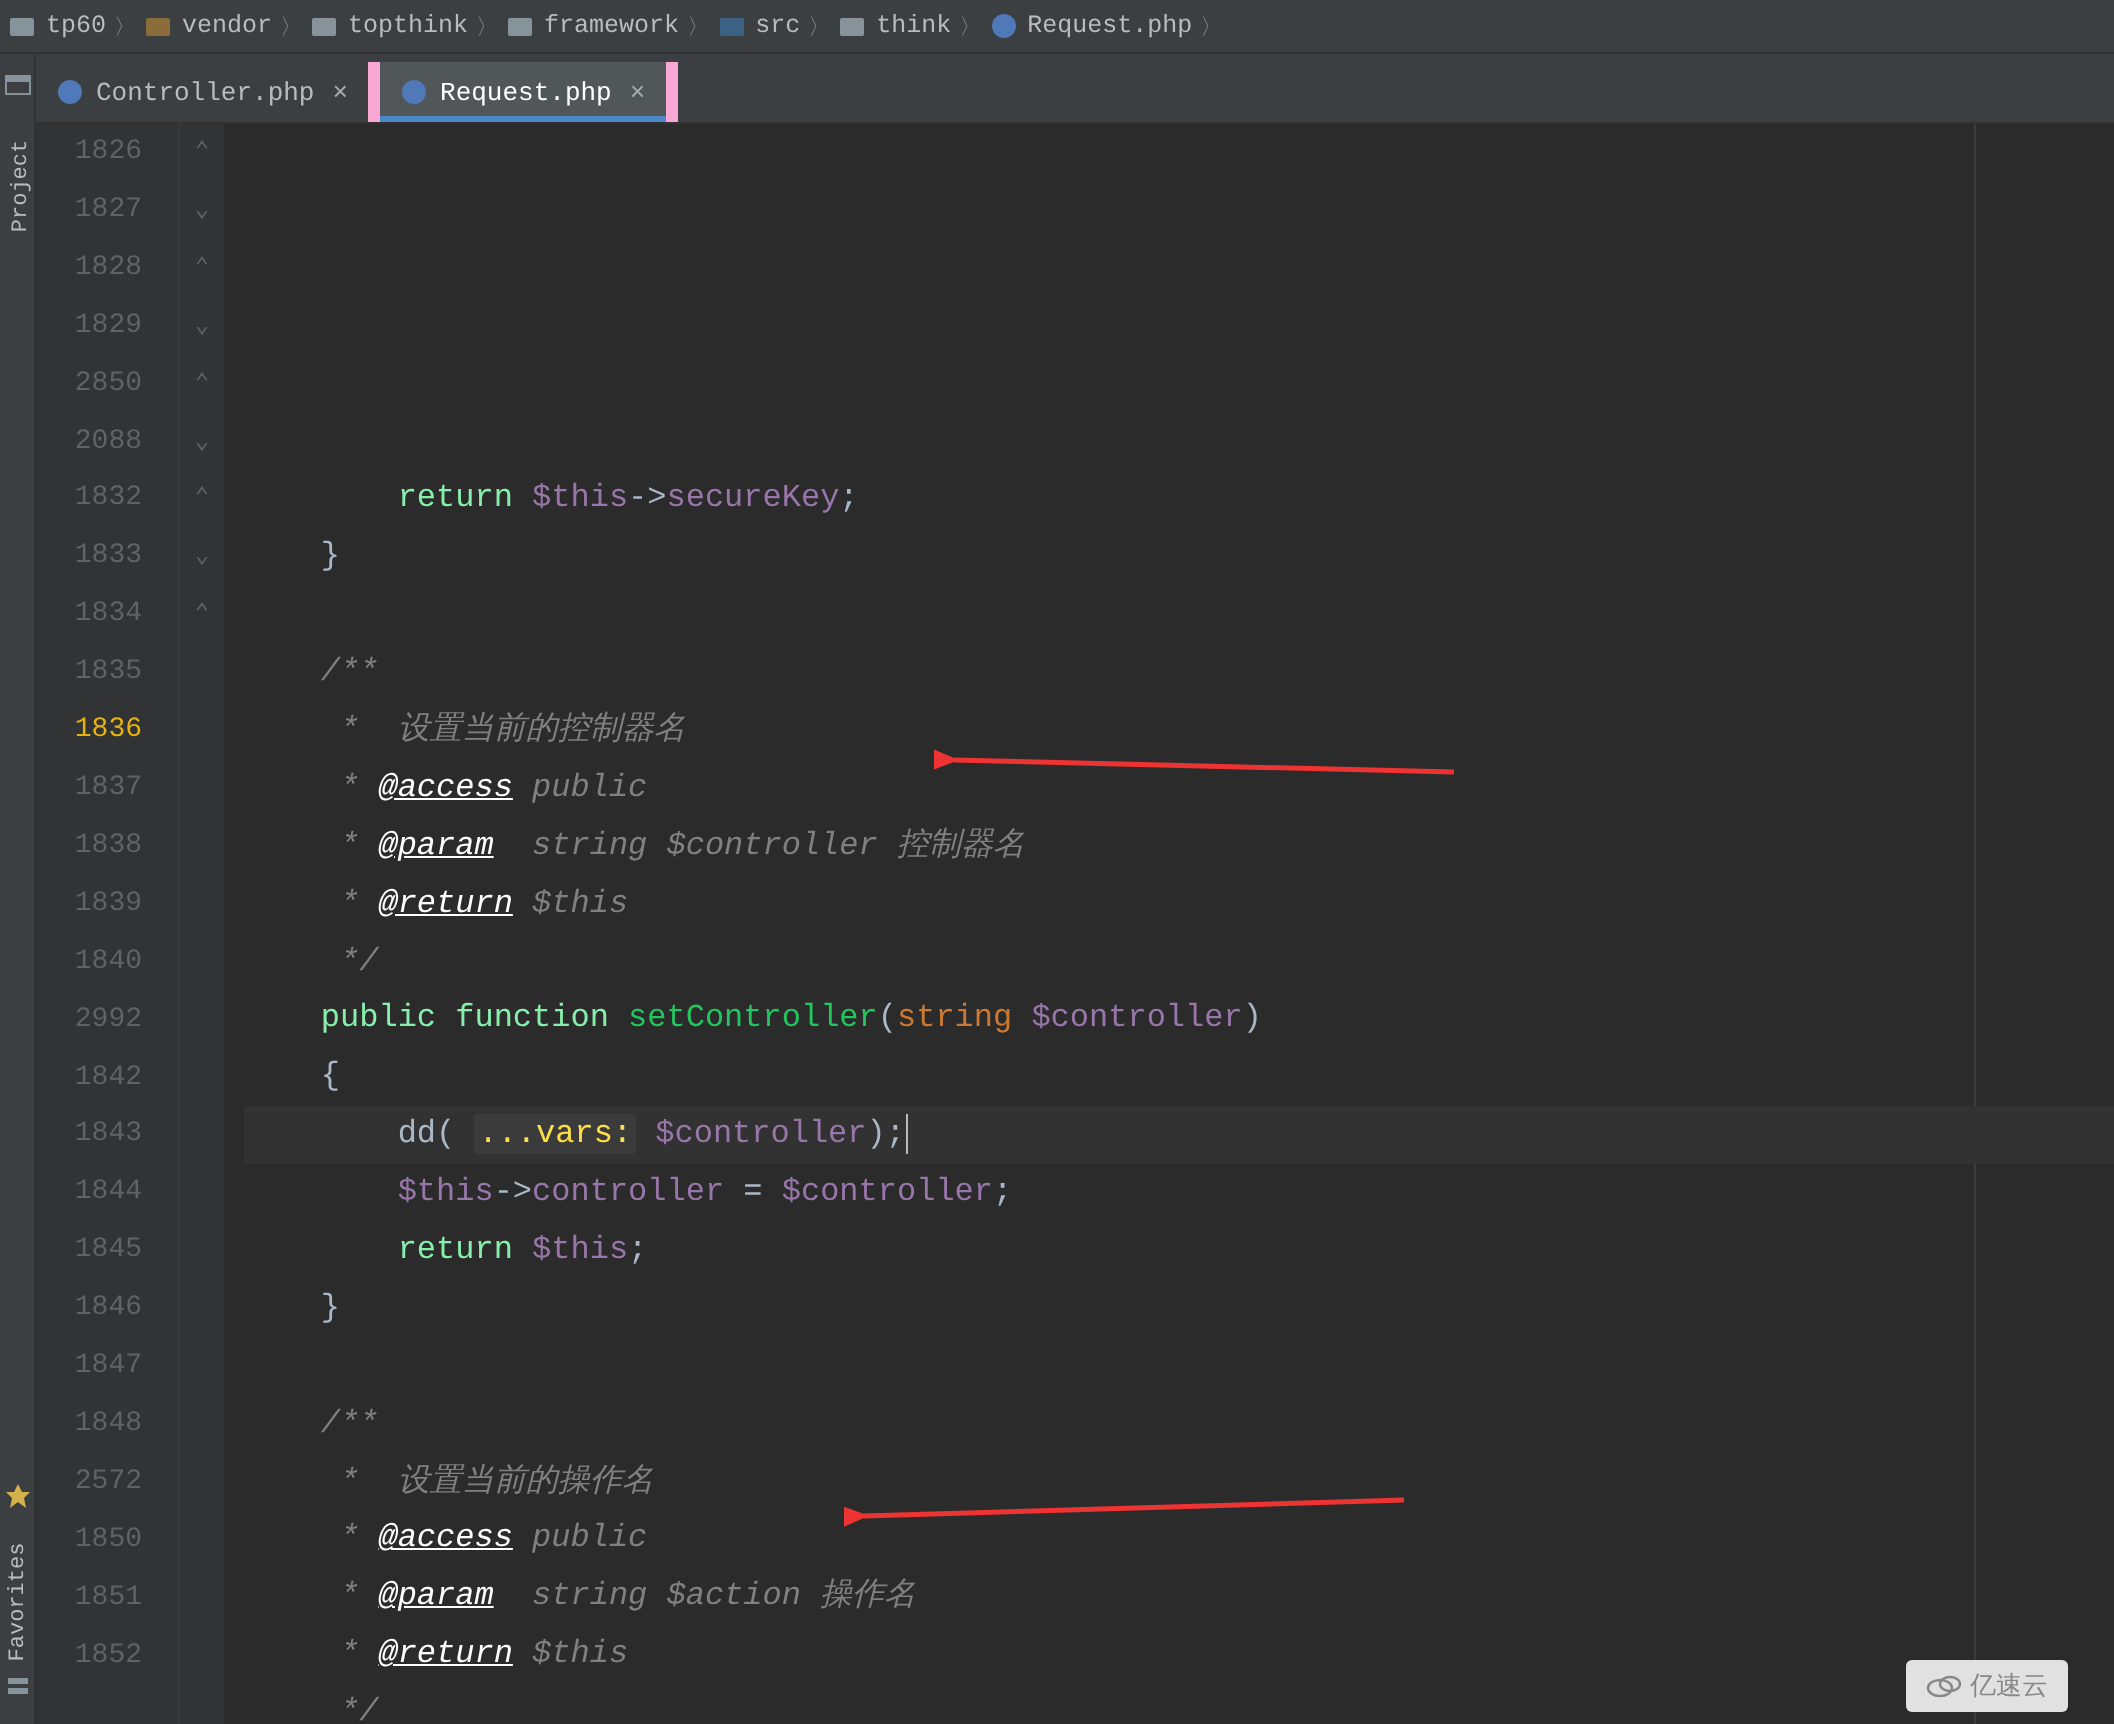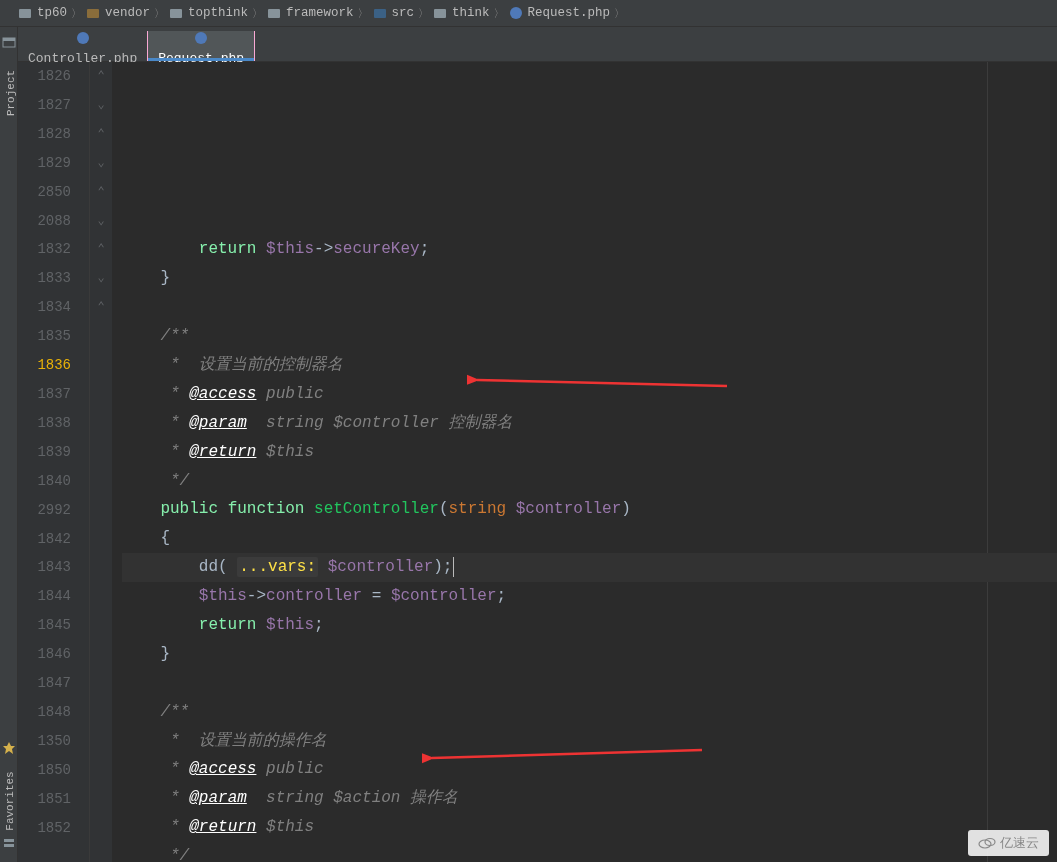--- a/index.html
+++ b/index.html
@@ -12,21 +12,21 @@
   width: 1057px;
   height: 862px;
 }
 
 .breadcrumb-bar {
   height: 27px;
   background: #3c3f41;
   border-bottom: 1px solid #323232;
   display: flex;
   align-items: center;
-  padding-left: 18px;
+  padding-left: 4px;
   font-size: 12.5px;
   color: #bbbbbb;
 }
 .bc-item { display: flex; align-items: center; gap: 5px; }
 .bc-sep { color: #888; margin: 0 4px; font-size: 11px; }
 .bc-icon { display: inline-flex; width: 14px; height: 14px; align-items: center; justify-content: center; }
 
 .tabs-bar {
   height: 35px;
   background: #3c3f41;
@@ -37,23 +37,22 @@
 }
 .tab {
   display: flex;
   align-items: center;
   gap: 6px;
   height: 30px;
   padding: 0 10px;
   background: #3c3f41;
   color: #bbbbbb;
   font-size: 13px;
-  border-right: 1px solid #f9a8d4;
+  border-right: 6px solid #f9a8d4;
   position: relative;
-  flex-direction: column;
 }
 .tab.active { background: #515658; color: #ffffff; }
 .tab.active::after {
   content: '';
   position: absolute;
   left: 0; right: 0; bottom: 0;
   height: 3px;
   background: #4a88c7;
 }
 .tab-close { color: #aaa; font-size: 13px; margin-left: 3px; }
@@ -136,21 +135,21 @@
 .ty { color: #cc7832; }   
 .v  { color: #9876aa; }   
 .p  { color: #a9b7c6; }   
 .hint { color: #fde047; background:#3b3b3b; font-style:normal; border-radius:2px; padding:1px 2px; }
 .caret { border-left:1px solid #bbb; height:20px; display:inline-block; vertical-align:middle; margin-left:1px;}
 
 svg.arrow { position: absolute; pointer-events:none; }
 
 .watermark {
   position: absolute;
-  right: 8px;
+  right: 23px;
   bottom: 6px;
   background: rgba(245,245,245,0.9);
   color: #888;
   font-size: 13px;
   padding: 4px 10px;
   border-radius: 3px;
   font-family: sans-serif;
   display:flex; align-items:center; gap:4px;
 }
 </style>
@@ -285,21 +284,21 @@
       <div>1839</div>
       <div>1840</div>
       <div>2992</div>
       <div>1842</div>
       <div>1843</div>
       <div>1844</div>
       <div>1845</div>
       <div>1846</div>
       <div>1847</div>
       <div>1848</div>
-      <div>1350</div>
+      <div>2572</div>
       <div>1850</div>
       <div>1851</div>
       <div>1852</div>
     </div>
   <div class="fold" id="fold">
       <div> </div>
       <div>⌃</div>
       <div> </div>
       <div>⌄</div>
       <div> </div>

